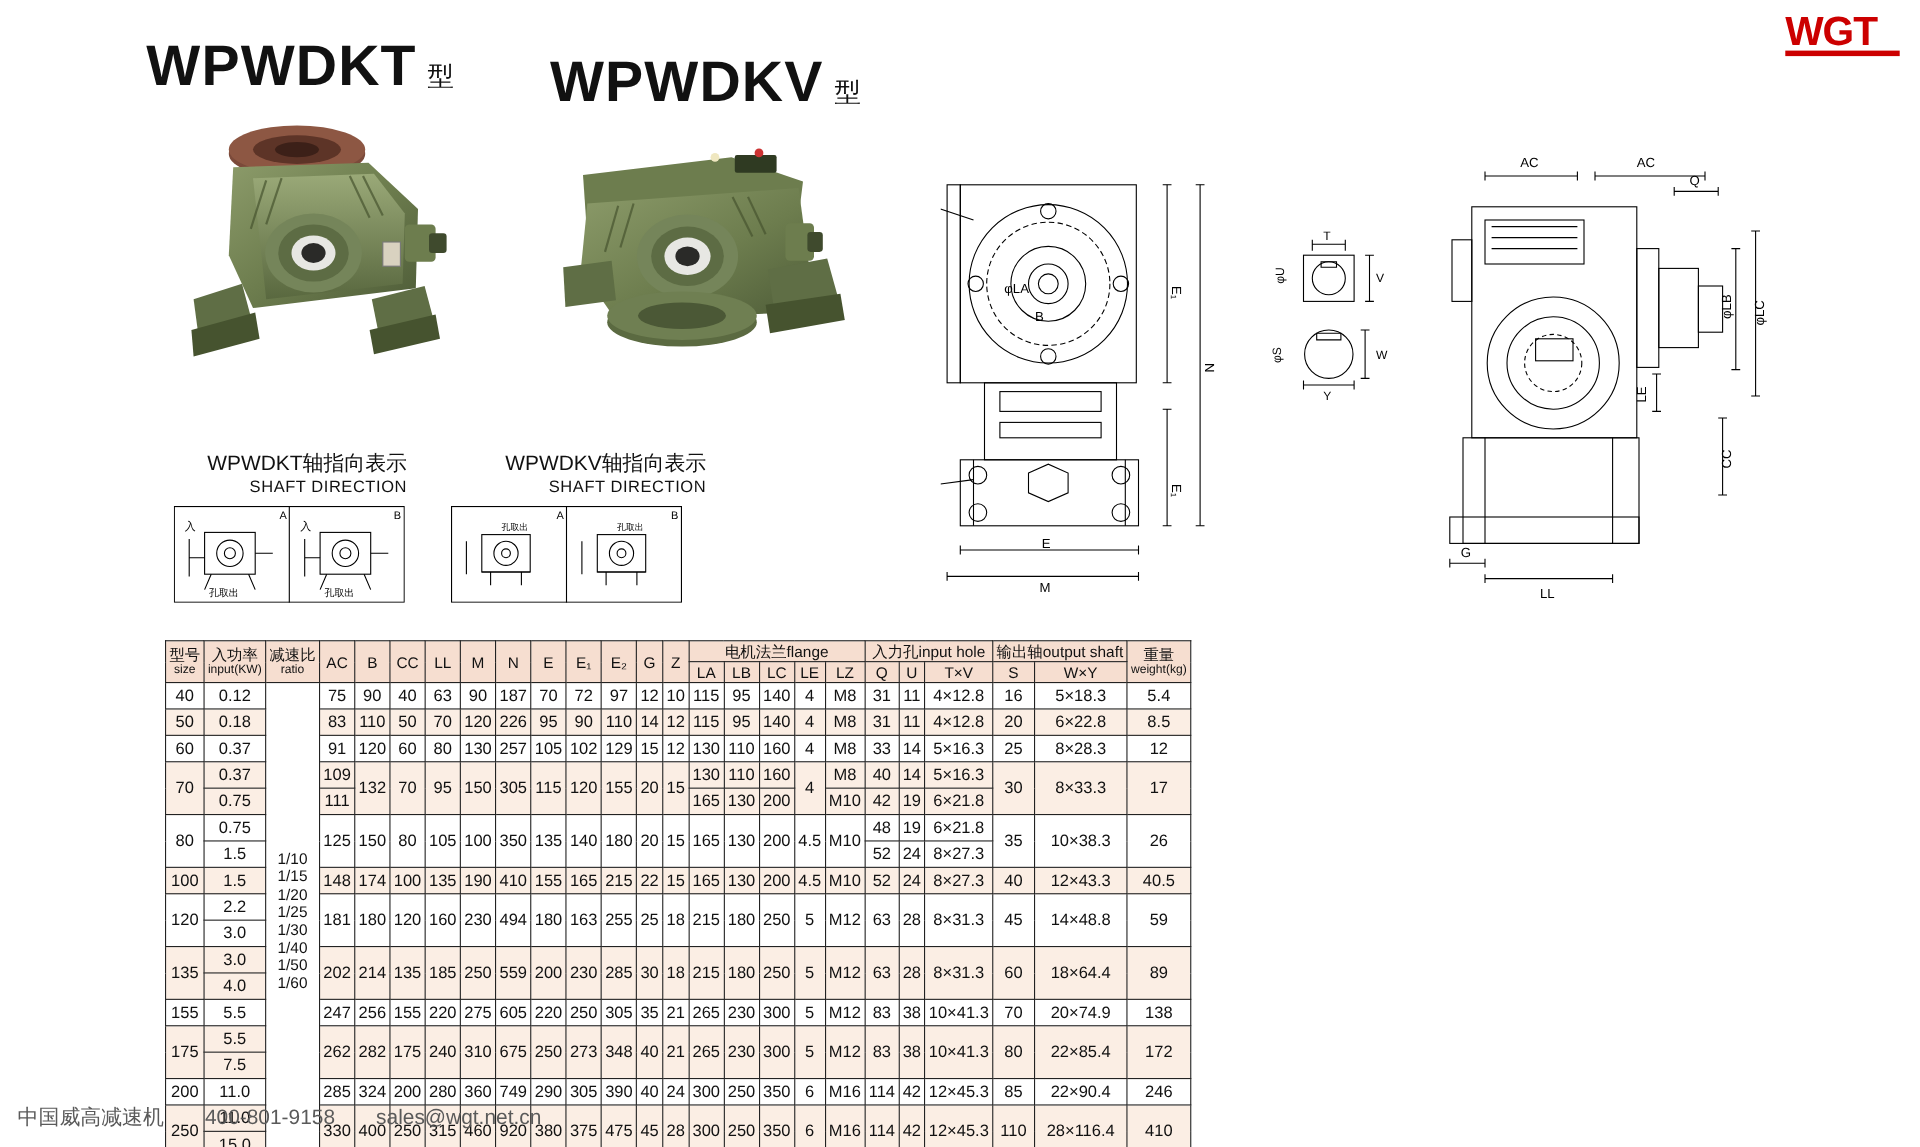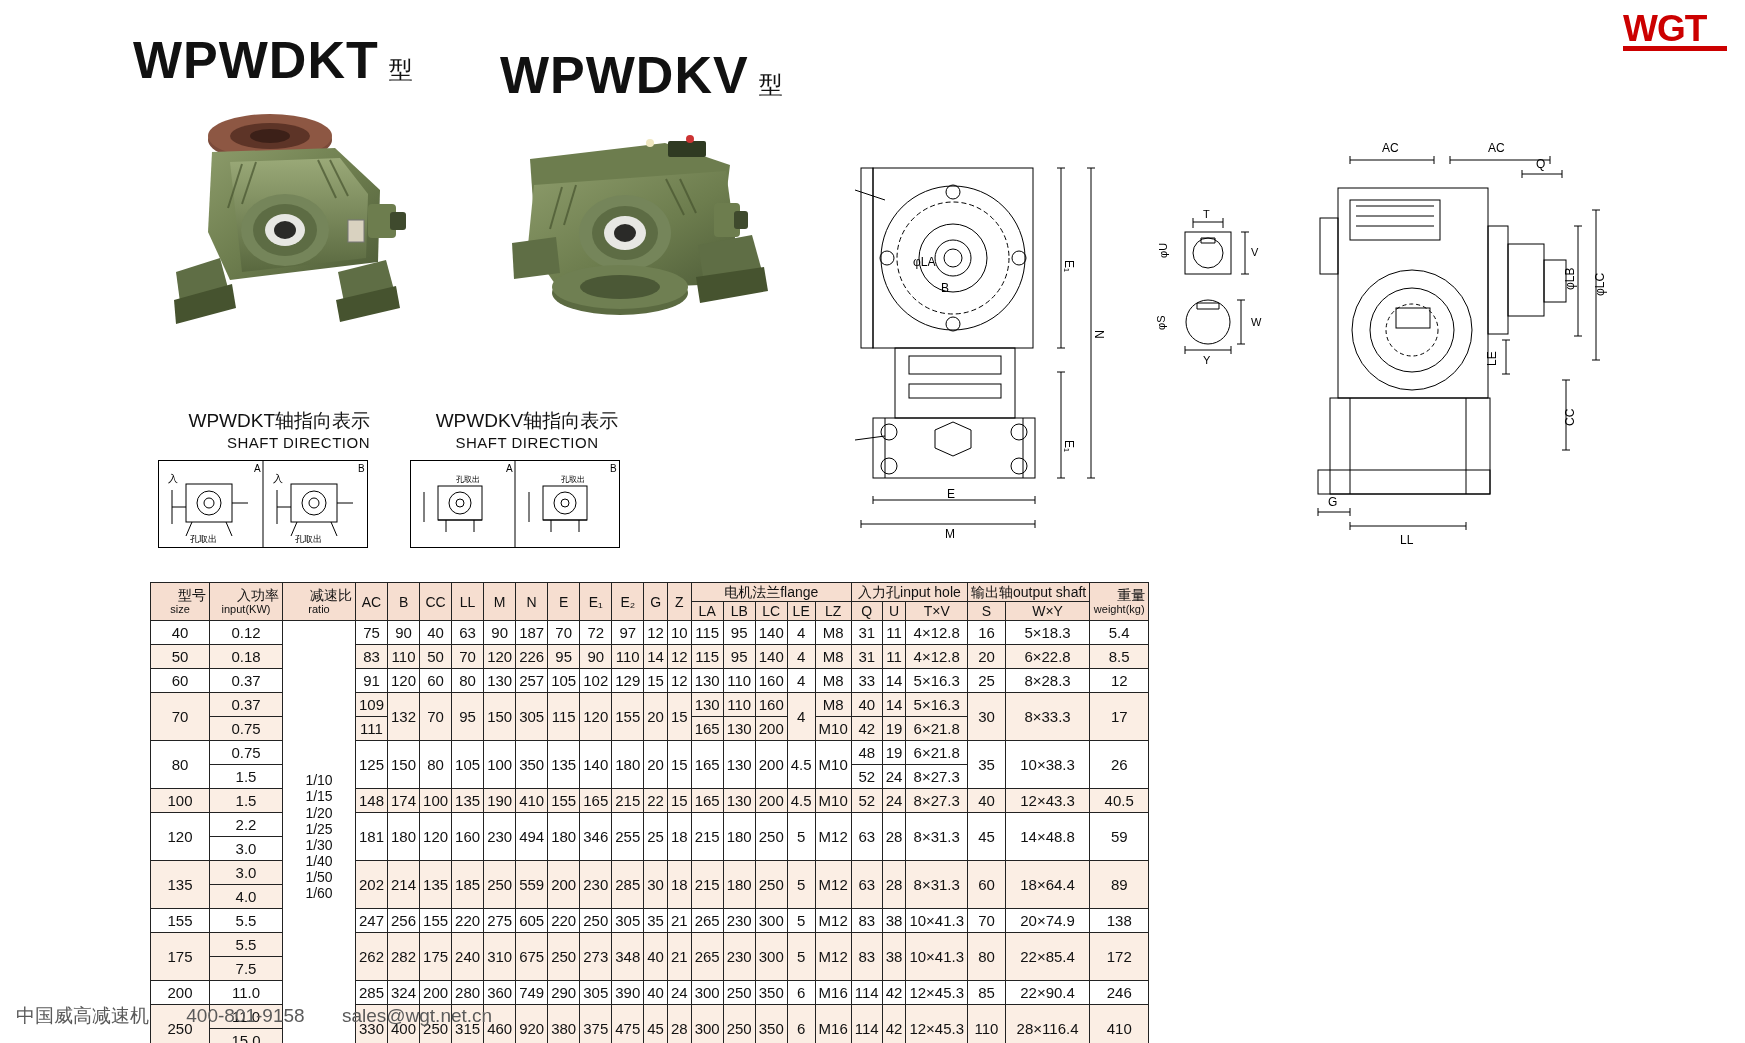--- a/index.html
+++ b/index.html
@@ -42,21 +42,21 @@
     text-align:center;
     padding:1px 3px;
     line-height:1.15;
     white-space:nowrap;
   }
   table.spec thead th{
     background:#f6ded0;
     font-weight:normal;
     font-size:14px;
   }
-  table.spec thead th .cn{display:block;font-size:14px;margin-left:24px;}
+  table.spec thead th .cn{display:block;font-size:14px;}
   table.spec thead th .en{display:block;font-size:11px;}
   table.spec tbody tr.alt td{background:#fbeee4;}
   table.spec tbody td{height:21px;}
   .ratio-cell{font-size:14px;line-height:1.25;background:#fff !important;}
   .footer{
     position:absolute;left:0;right:0;bottom:14px;
     font-size:19px;color:#5a5a5a;
   }
   .footer span{margin:0 16px;}
 </style>
@@ -155,21 +155,21 @@
     <line x1="86" y1="60" x2="74" y2="100"></line>
     <line x1="176" y1="54" x2="194" y2="90"></line>
     <line x1="190" y1="54" x2="206" y2="88"></line>
   </g>
 </svg>
 
 <div class="cap-wrap" style="left:160px;top:408px;width:210px;text-align:right;">
   <div class="cap-cn">WPWDKT轴指向表示</div>
   <div class="cap-en">SHAFT DIRECTION</div>
 </div>
-<div class="cap-wrap" style="left:412px;top:408px;width:230px;text-align:center;">
+<div class="cap-wrap" style="left:412px;top:408px;width:230px;text-align:right;">
   <div class="cap-cn">WPWDKV轴指向表示</div>
   <div class="cap-en">SHAFT DIRECTION</div>
 </div>
 
 <svg class="draw" style="left:158px;top:460px;" width="210" height="88" viewBox="0 0 210 88">
   <rect x="0.5" y="0.5" width="209" height="87" fill="#fff" stroke="#000"></rect>
   <line x1="105" y1="0" x2="105" y2="88" stroke="#000"></line>
   <text x="96" y="12" font-size="10" font-family="Liberation Sans">A</text>
   <text x="200" y="12" font-size="10" font-family="Liberation Sans">B</text>
   <g stroke="#000" fill="none" stroke-width="1">
@@ -556,21 +556,21 @@
       <tr>
         <td rowspan="2">120</td>
         <td>2.2</td>
         <td rowspan="2">181</td>
         <td rowspan="2">180</td>
         <td rowspan="2">120</td>
         <td rowspan="2">160</td>
         <td rowspan="2">230</td>
         <td rowspan="2">494</td>
         <td rowspan="2">180</td>
-        <td rowspan="2">346</td>
+        <td rowspan="2">163</td>
         <td rowspan="2">255</td>
         <td rowspan="2">25</td>
         <td rowspan="2">18</td>
         <td rowspan="2">215</td>
         <td rowspan="2">180</td>
         <td rowspan="2">250</td>
         <td rowspan="2">5</td>
         <td rowspan="2">M12</td>
         <td rowspan="2">63</td>
         <td rowspan="2">28</td>

